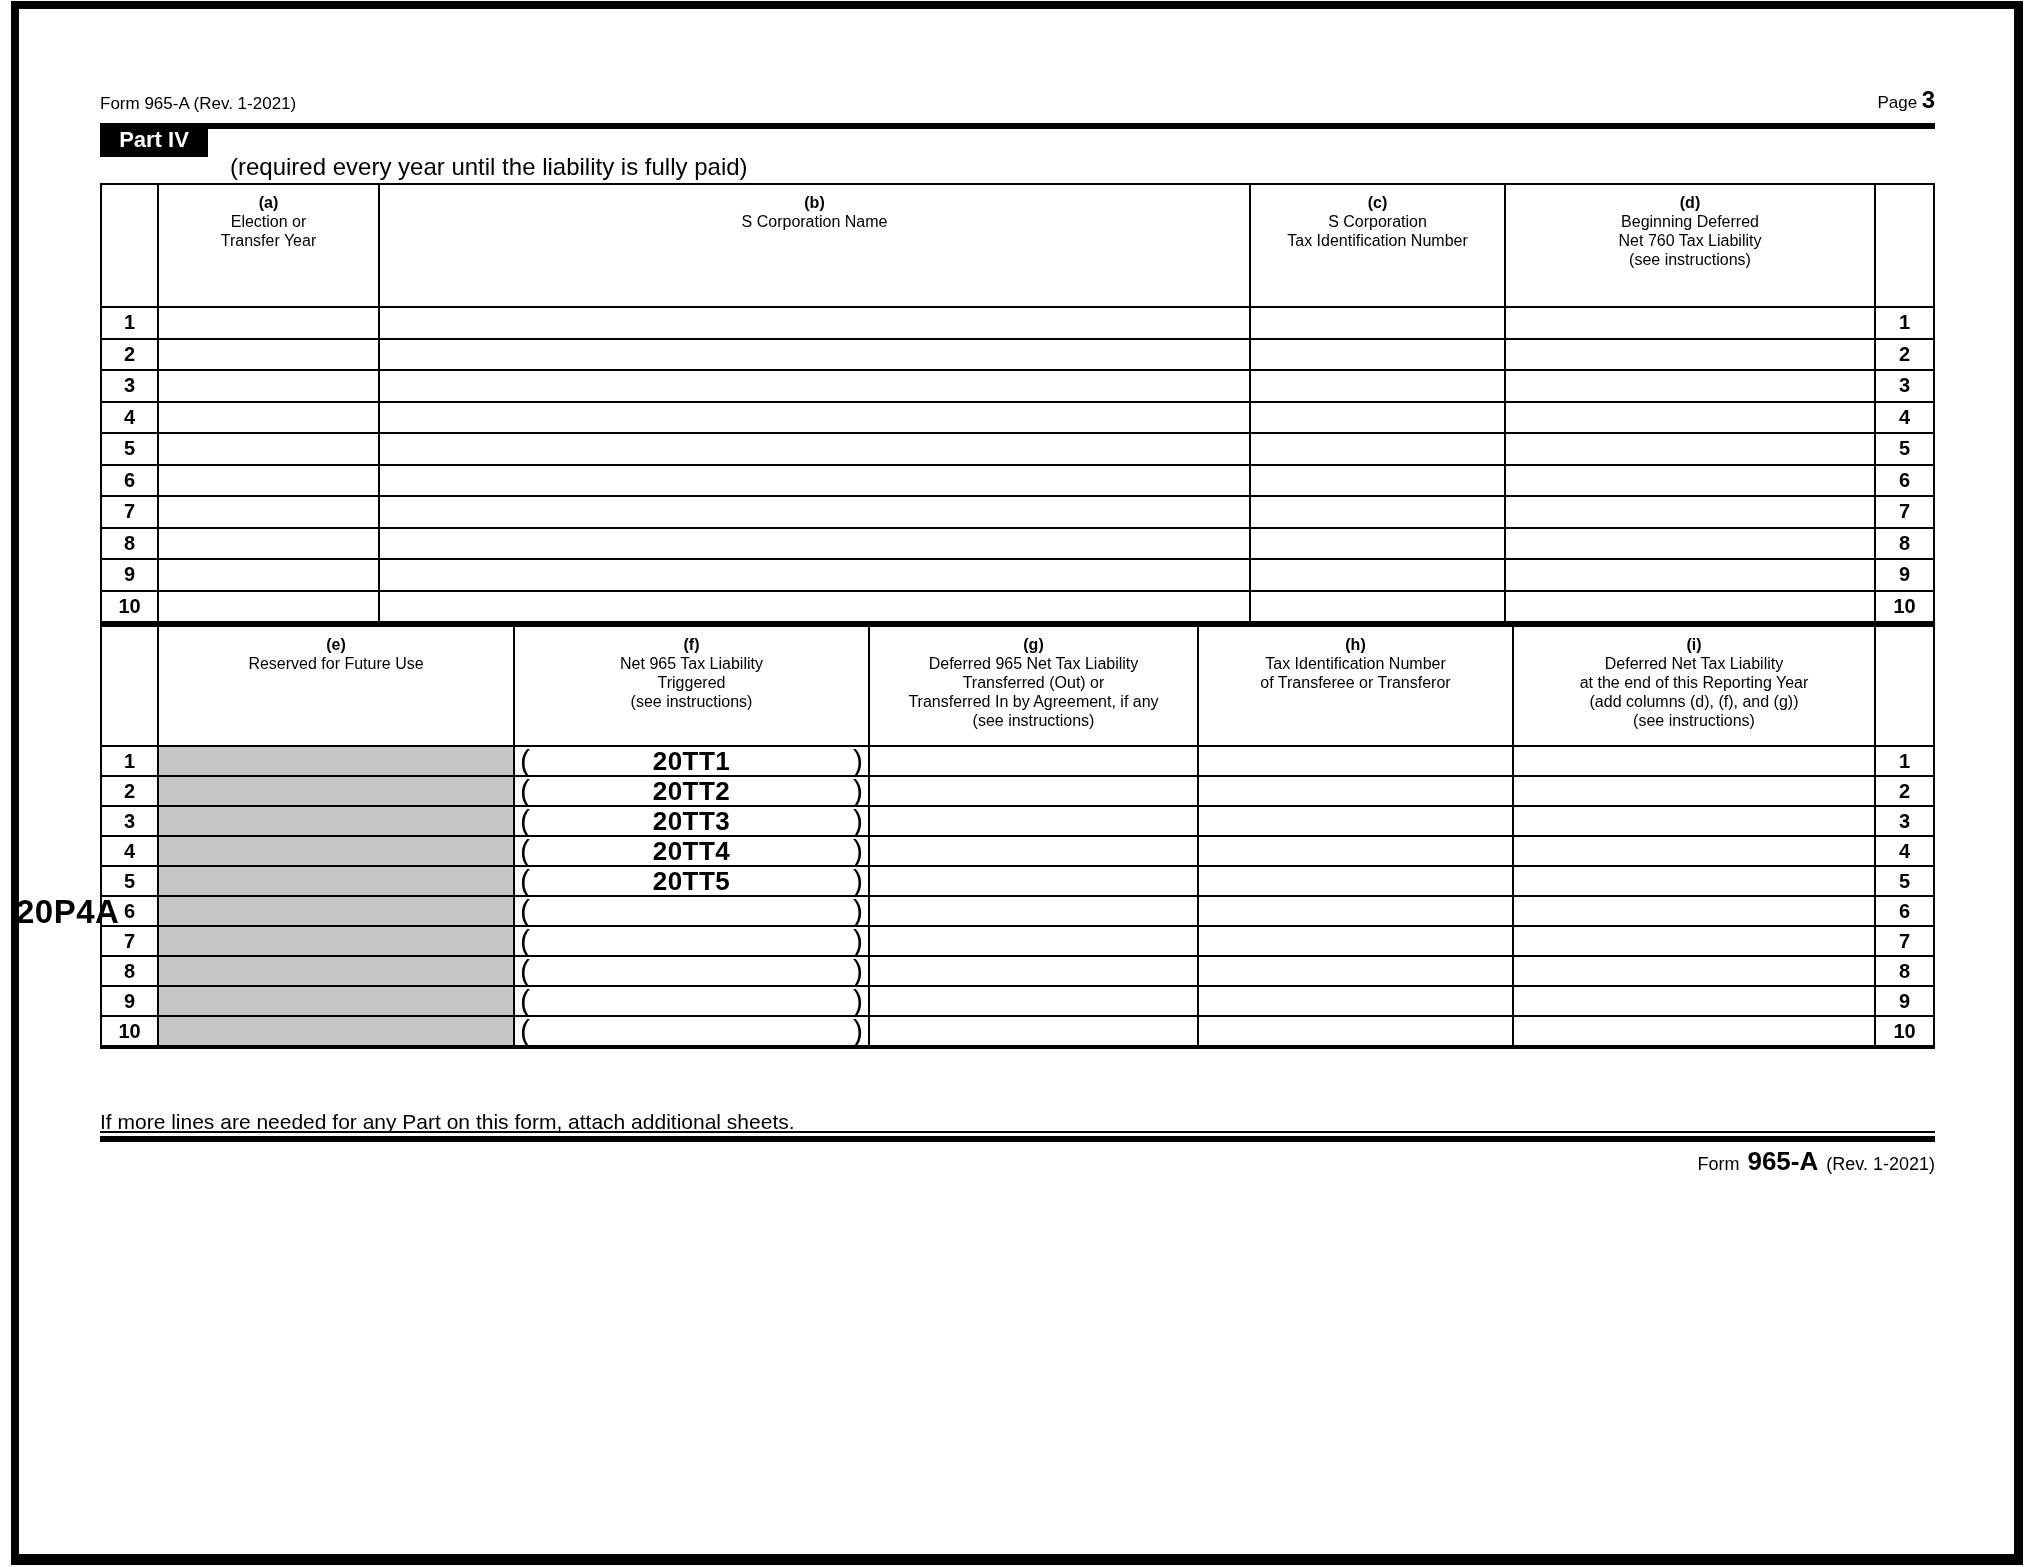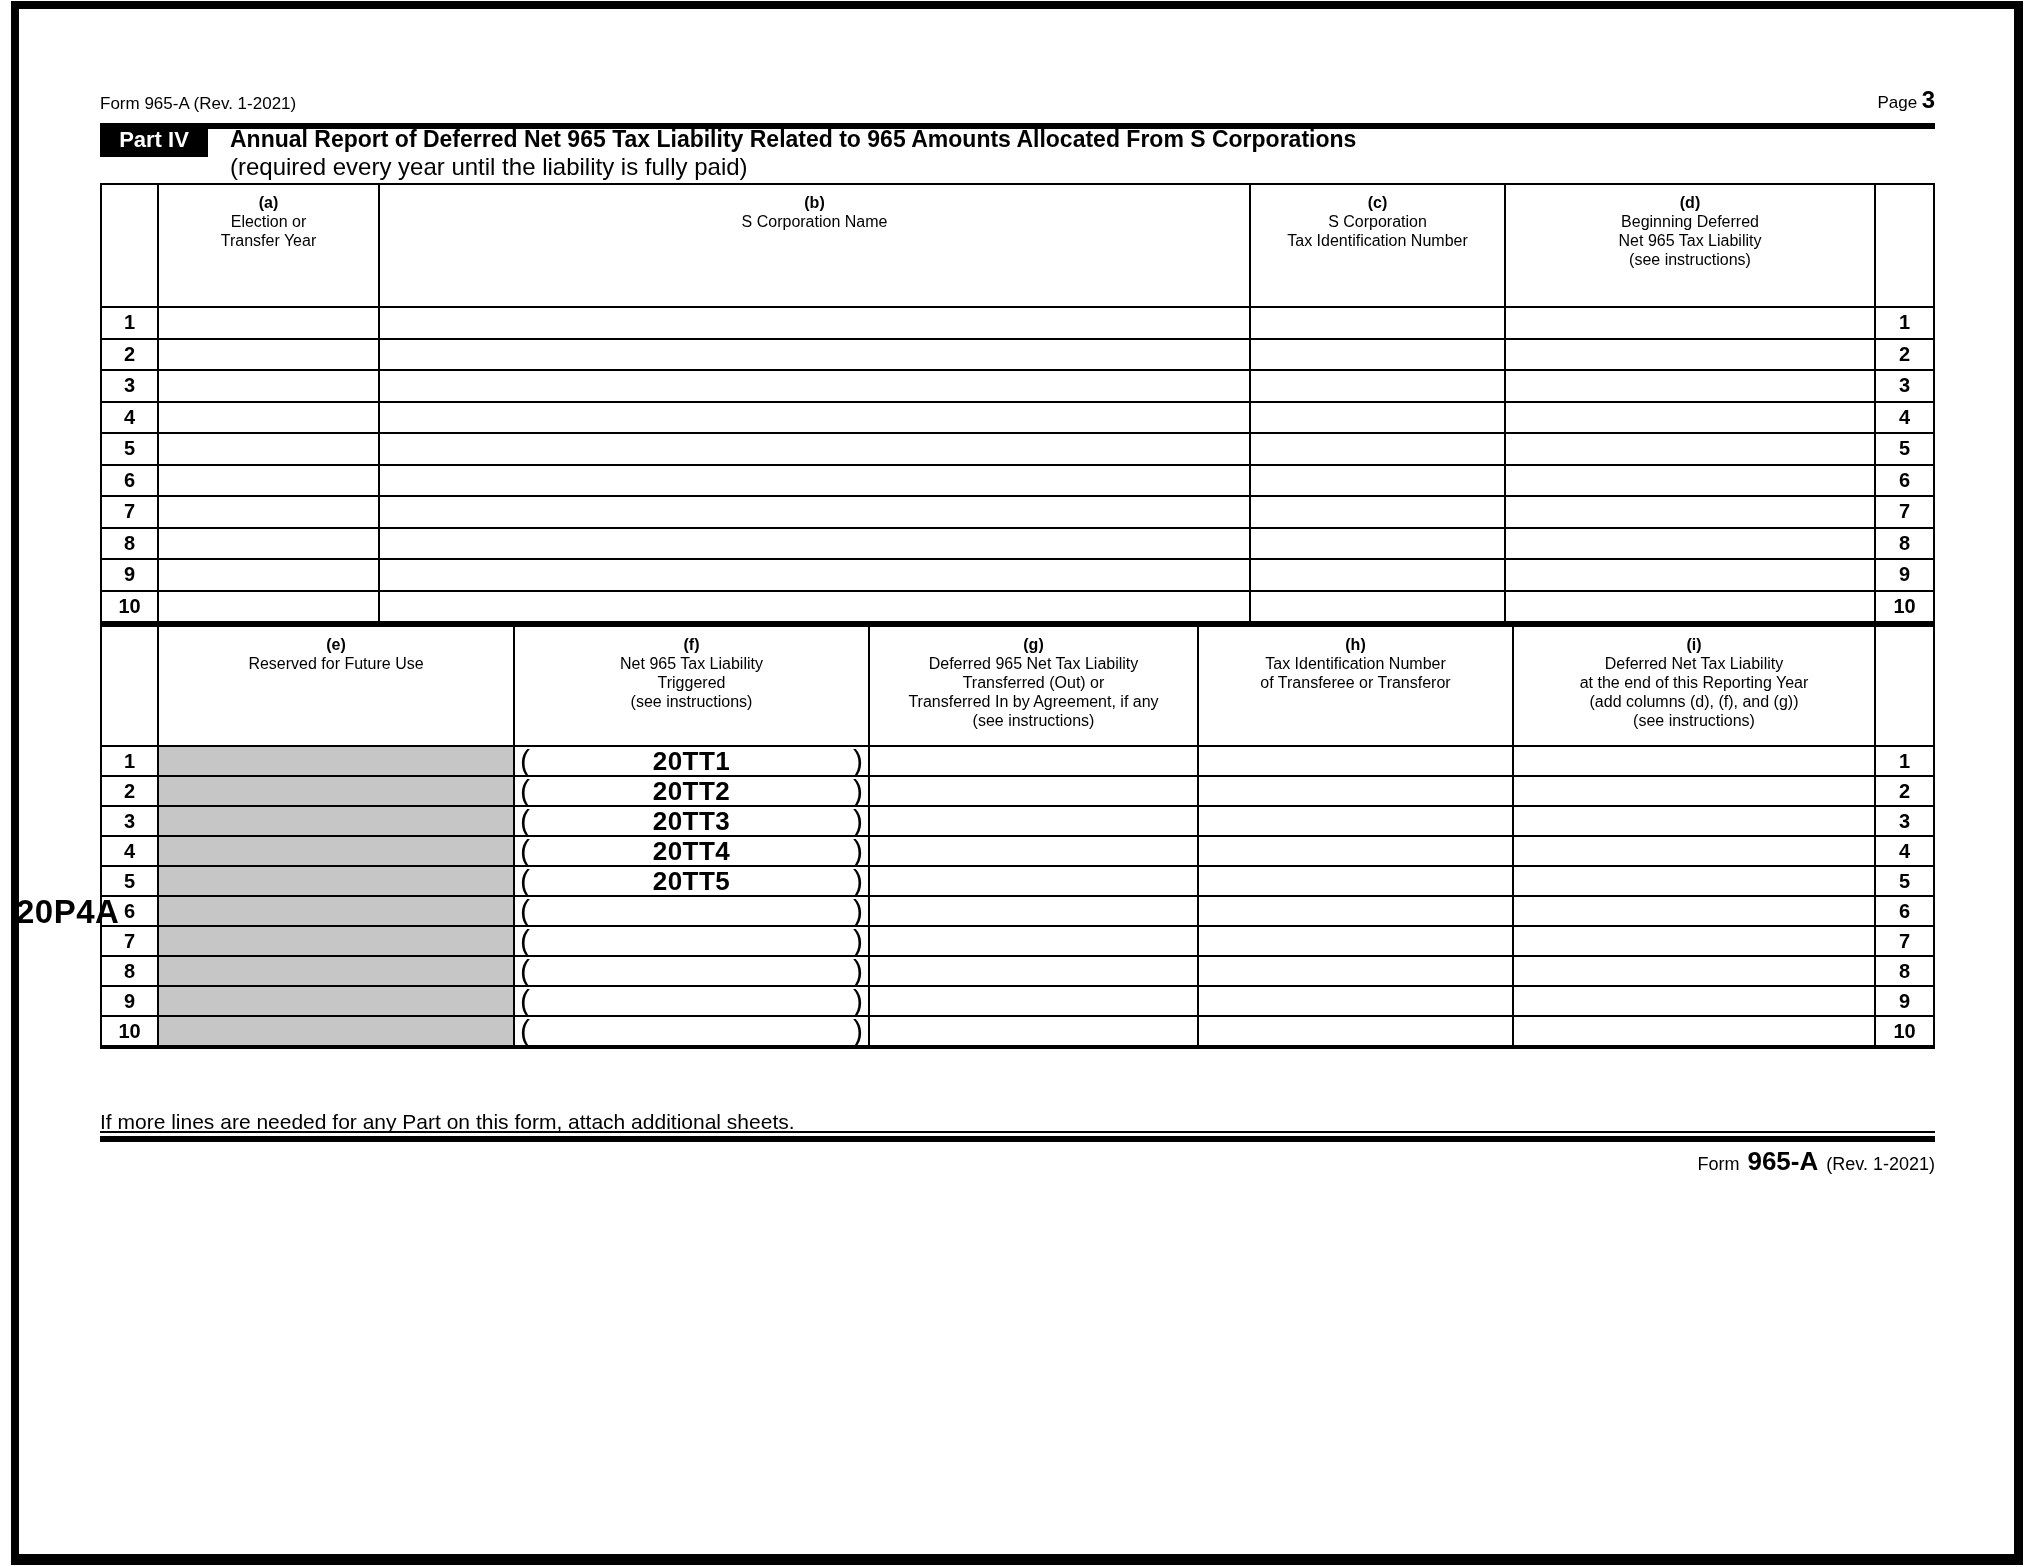--- a/index.html
+++ b/index.html
@@ -91,33 +91,32 @@
   <div class="frame"></div>
 
   <div class="abs form-id">Form 965-A (Rev. 1-2021)</div>
   <div class="abs page-wrap">
     <span class="pl">Page</span>
     <span class="pn">3</span>
   </div>
 
   <div class="abs hdr-rule"></div>
   <div class="abs partbox">Part IV</div>
-  <div class="abs part-title">Annual Report of Deferred Net 965 Tax Liability Related to 965 Amounts Allocated From S Corporations</div>
   <div class="abs part-sub">(required every year until the liability is fully paid)</div>
 
   <div class="tbl t1">
     <div class="hrow">
       <div class="c w-num"></div>
       <div class="c w-a hc"><div class="tag">(a)</div><div>Election or
 Transfer Year</div></div>
       <div class="c w-b hc"><div class="tag">(b)</div><div>S Corporation Name</div></div>
       <div class="c w-c hc"><div class="tag">(c)</div><div>S Corporation
 Tax Identification Number</div></div>
       <div class="c w-d hc"><div class="tag">(d)</div><div>Beginning Deferred
-Net 965 Tax Liability
+Net 760 Tax Liability
 (see instructions)</div></div>
       <div class="c w-num"></div>
     </div>
 
     <div class="brow">
       <div class="c w-num num">1</div>
       <div class="c w-a"></div>
       <div class="c w-b"></div>
       <div class="c w-c"></div>
       <div class="c w-d"></div>

